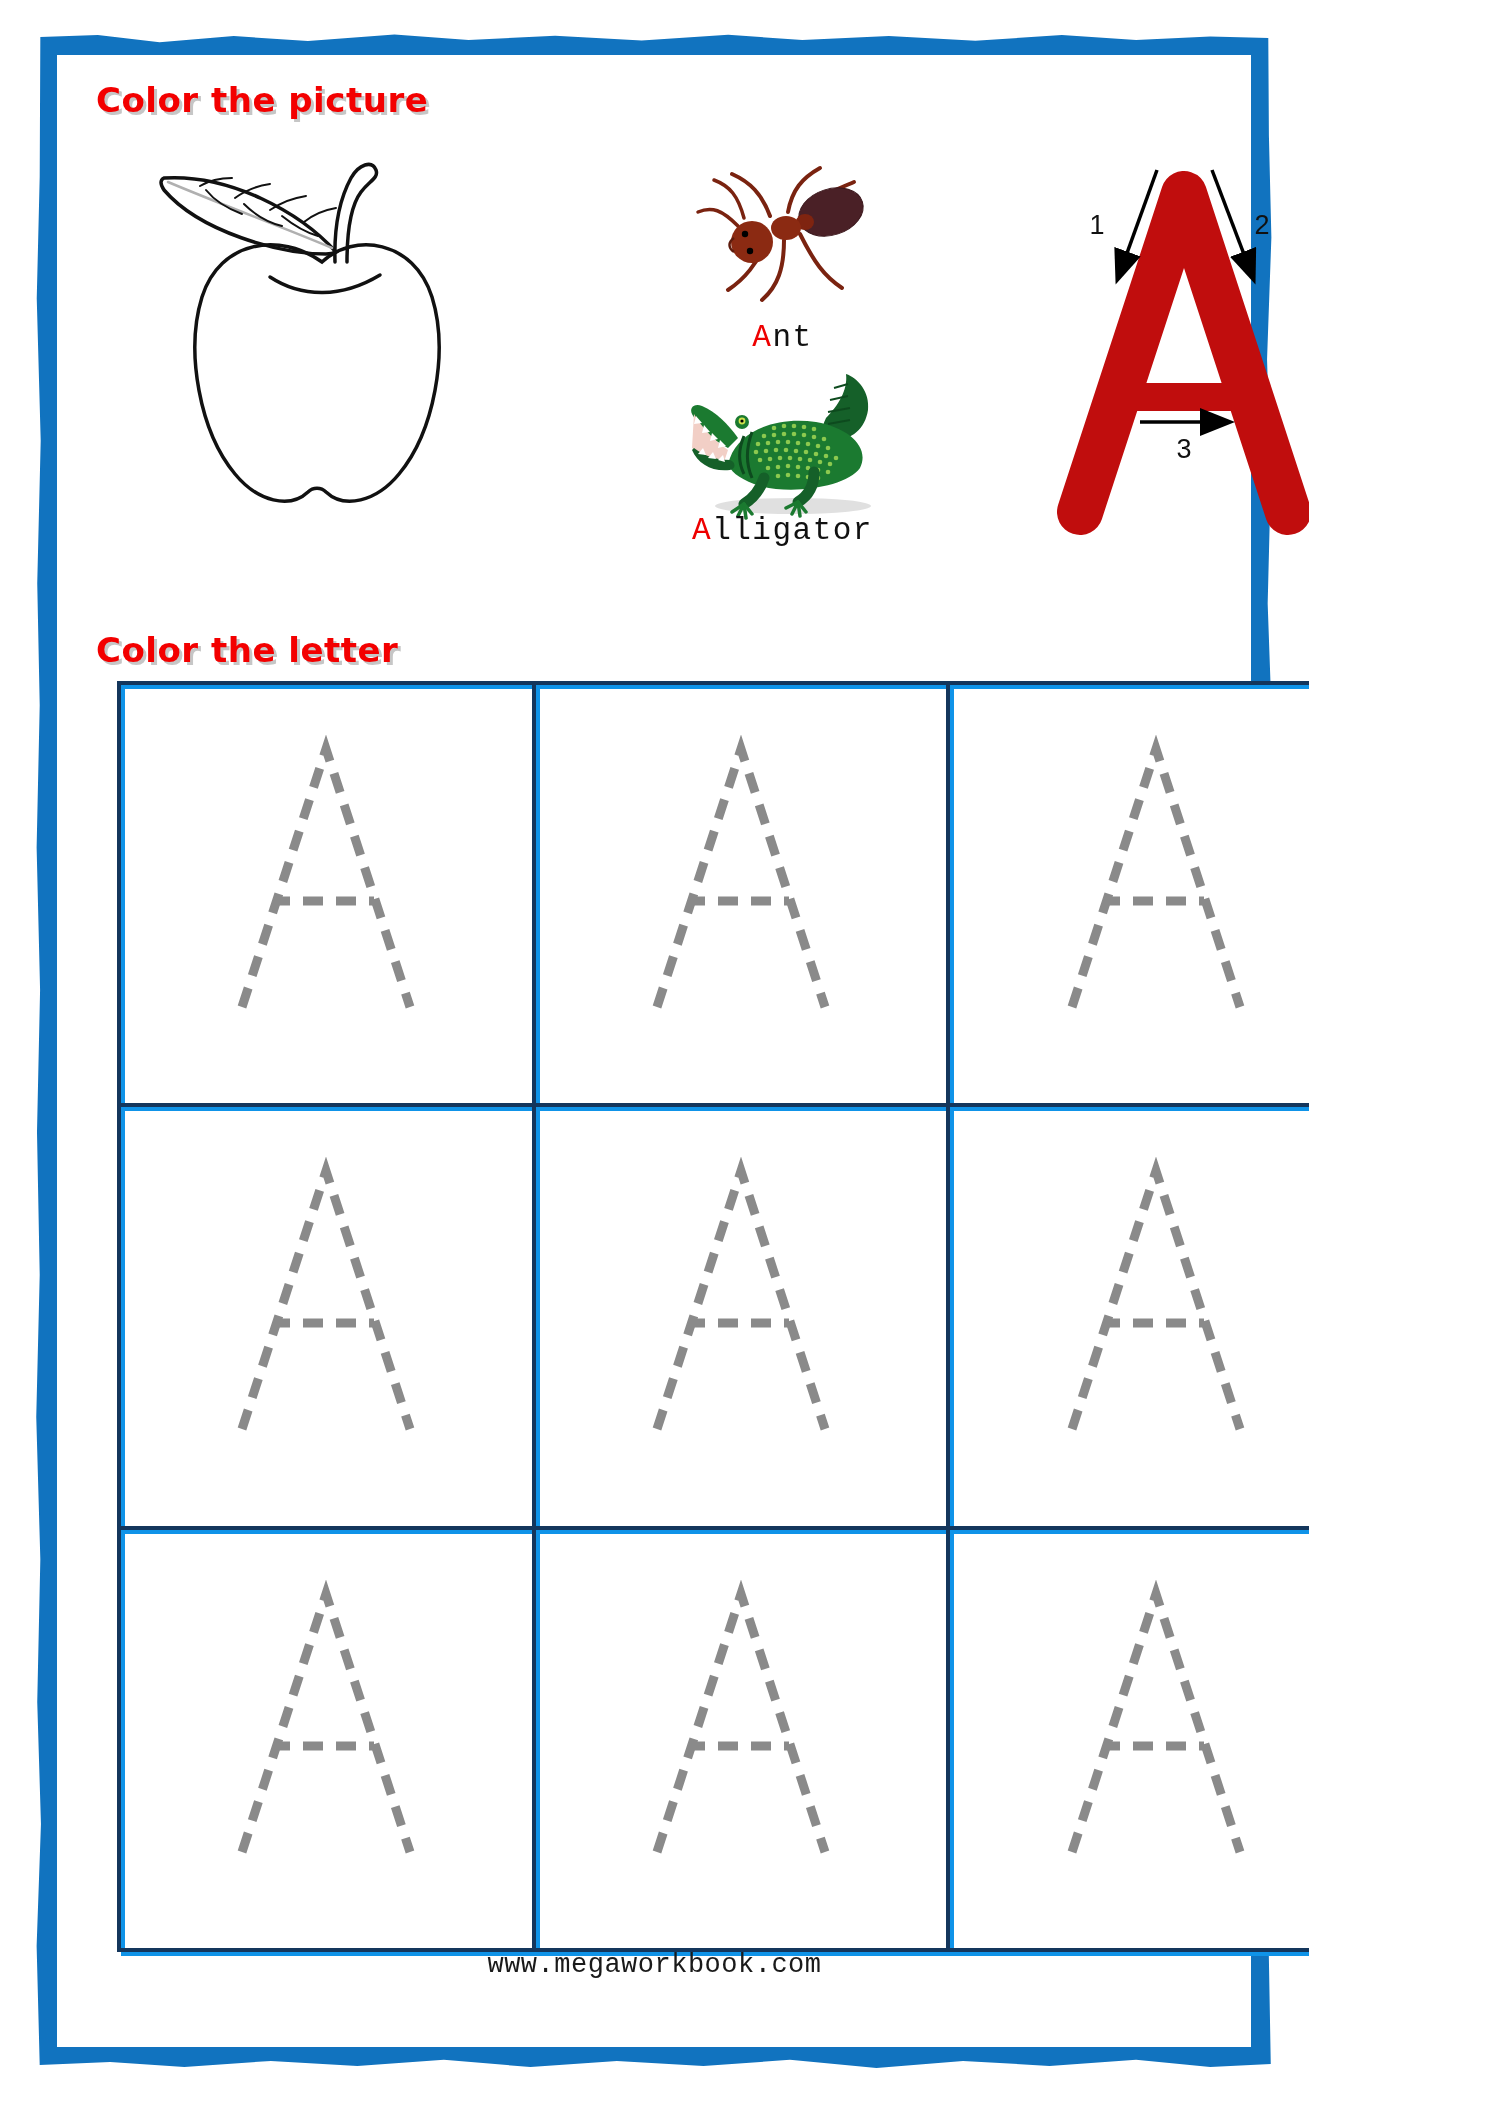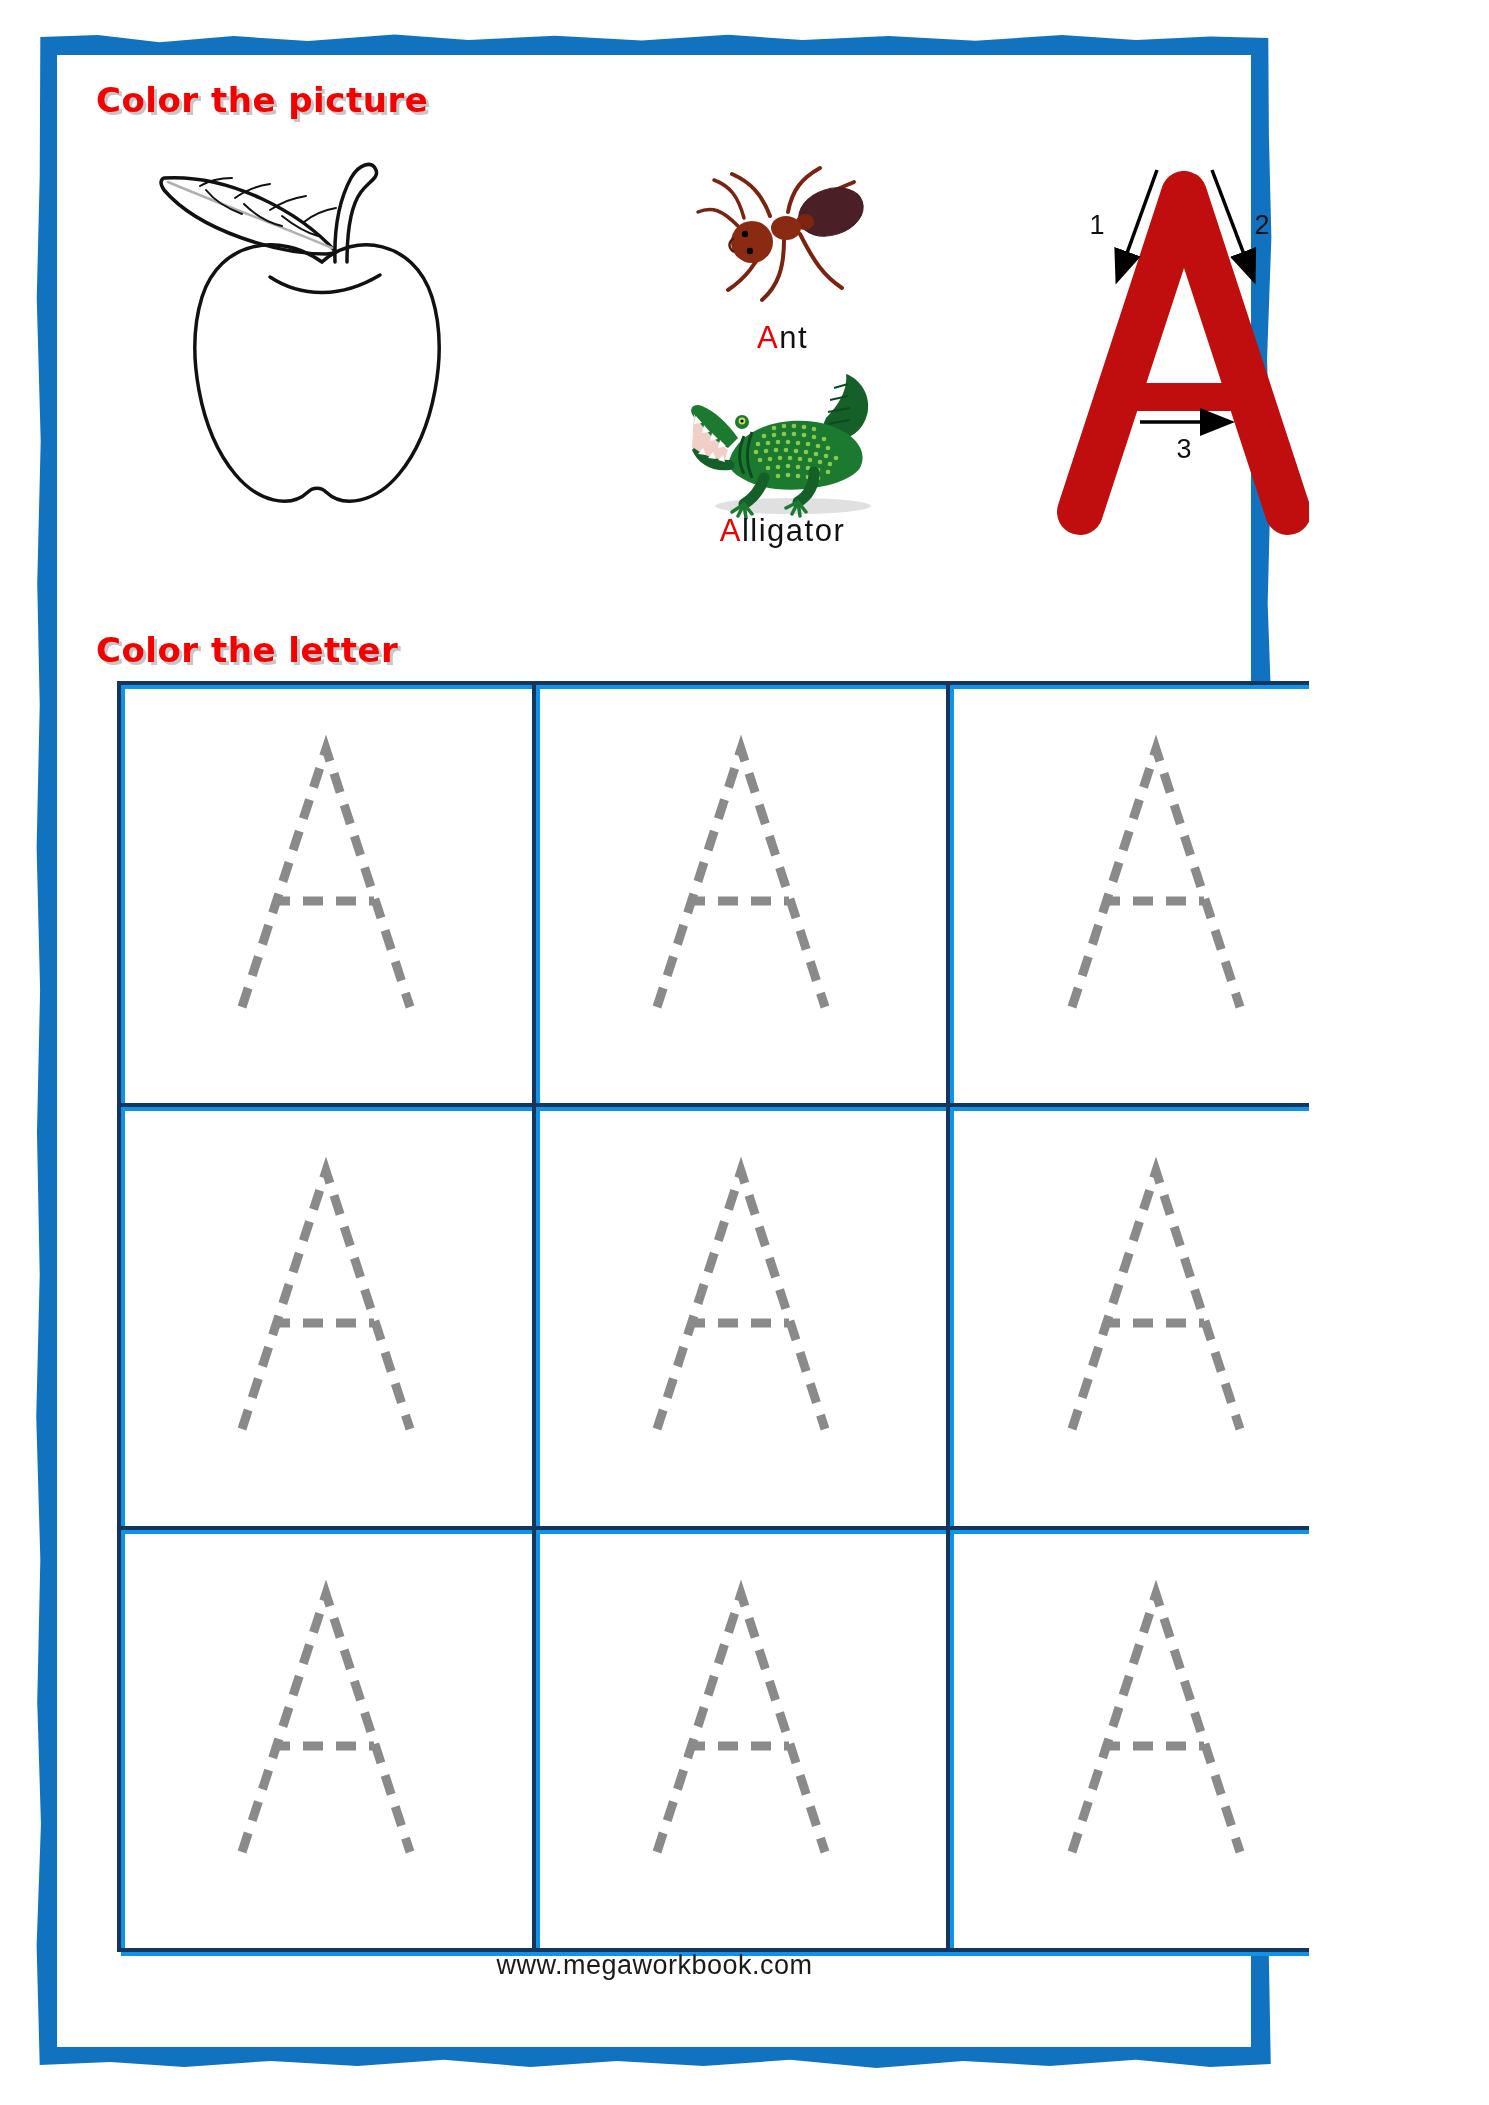--- a/index.html
+++ b/index.html
@@ -18,40 +18,40 @@
   .heading{
     position:absolute;font-family:"DejaVu Sans", sans-serif;font-weight:bold;
     font-size:34px;color:#f30000;text-shadow:3px 3px 0 #c6c6c6;letter-spacing:0.5px;
   }
   #heading-color{left:96px;top:80px;}
   #heading-trace{left:96px;top:630px;}
 
   .img-abs{position:absolute;}
   .pic-label{
     position:absolute;text-align:center;font-size:31px;letter-spacing:1.5px;color:#111;
-    font-family:Liberation Sans, sans-serif;
+    font-family:Liberation Mono, monospace;
   }
   .pic-label .initial{color:#ee0000;}
 
   
   .trace-grid{
     position:absolute;left:117px;top:681px;width:1244px;height:1267px;
     display:grid;grid-template-columns:repeat(3,1fr);grid-template-rows:repeat(3,1fr);
     border-right:4px solid #14365c;border-bottom:4px solid #14365c;
     box-shadow:4px 4px 0 0 #0f93e8;background:#fff;
   }
   .trace-cell{
     border-top:4px solid #14365c;border-left:4px solid #14365c;
     box-shadow:inset 4px 4px 0 0 #0f93e8;
     display:flex;justify-content:center;align-items:flex-start;padding-top:50px;
     background:#fff;box-sizing:border-box;
   }
   .footer{
     position:absolute;left:0;top:1950px;width:100%;text-align:center;
-    font-size:27px;color:#1a1a1a;letter-spacing:0.5px;
+    font-size:27px;color:#1a1a1a;letter-spacing:0.5px;font-family:Liberation Mono, monospace;
   }
   svg{display:block;}
   .guide-num{font-family:"Liberation Sans", sans-serif;font-size:27px;fill:#111;}
 </style>
 </head>
 <body>
 
 <div class="page">
   <div class="frame-outer"></div>
   <div class="frame-inner"></div>

